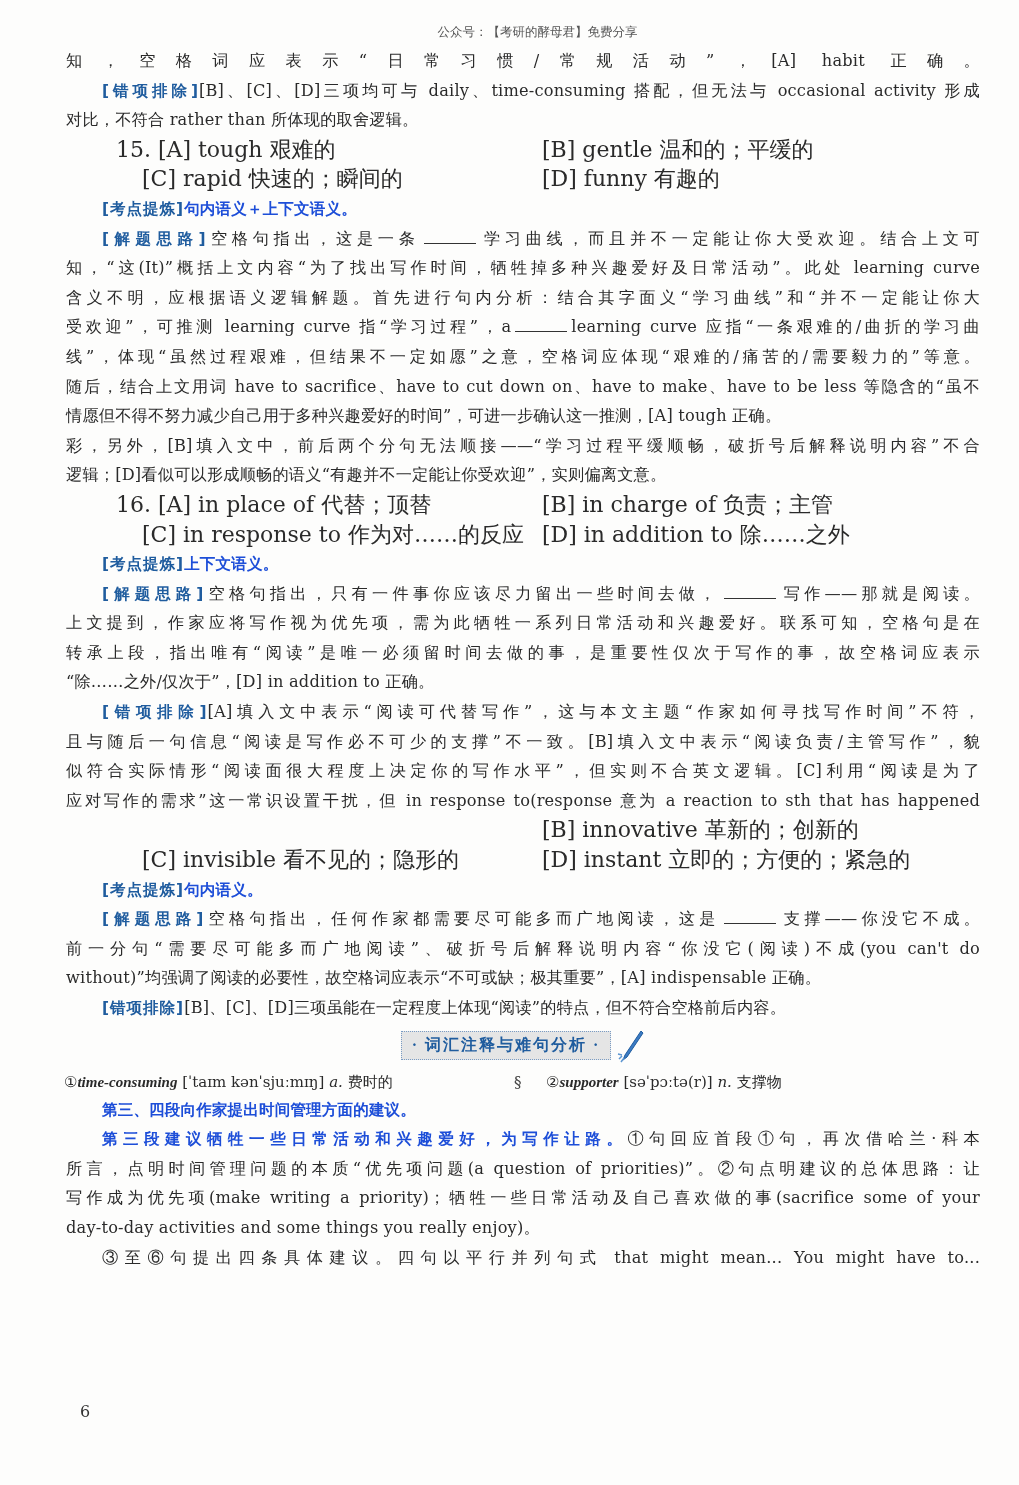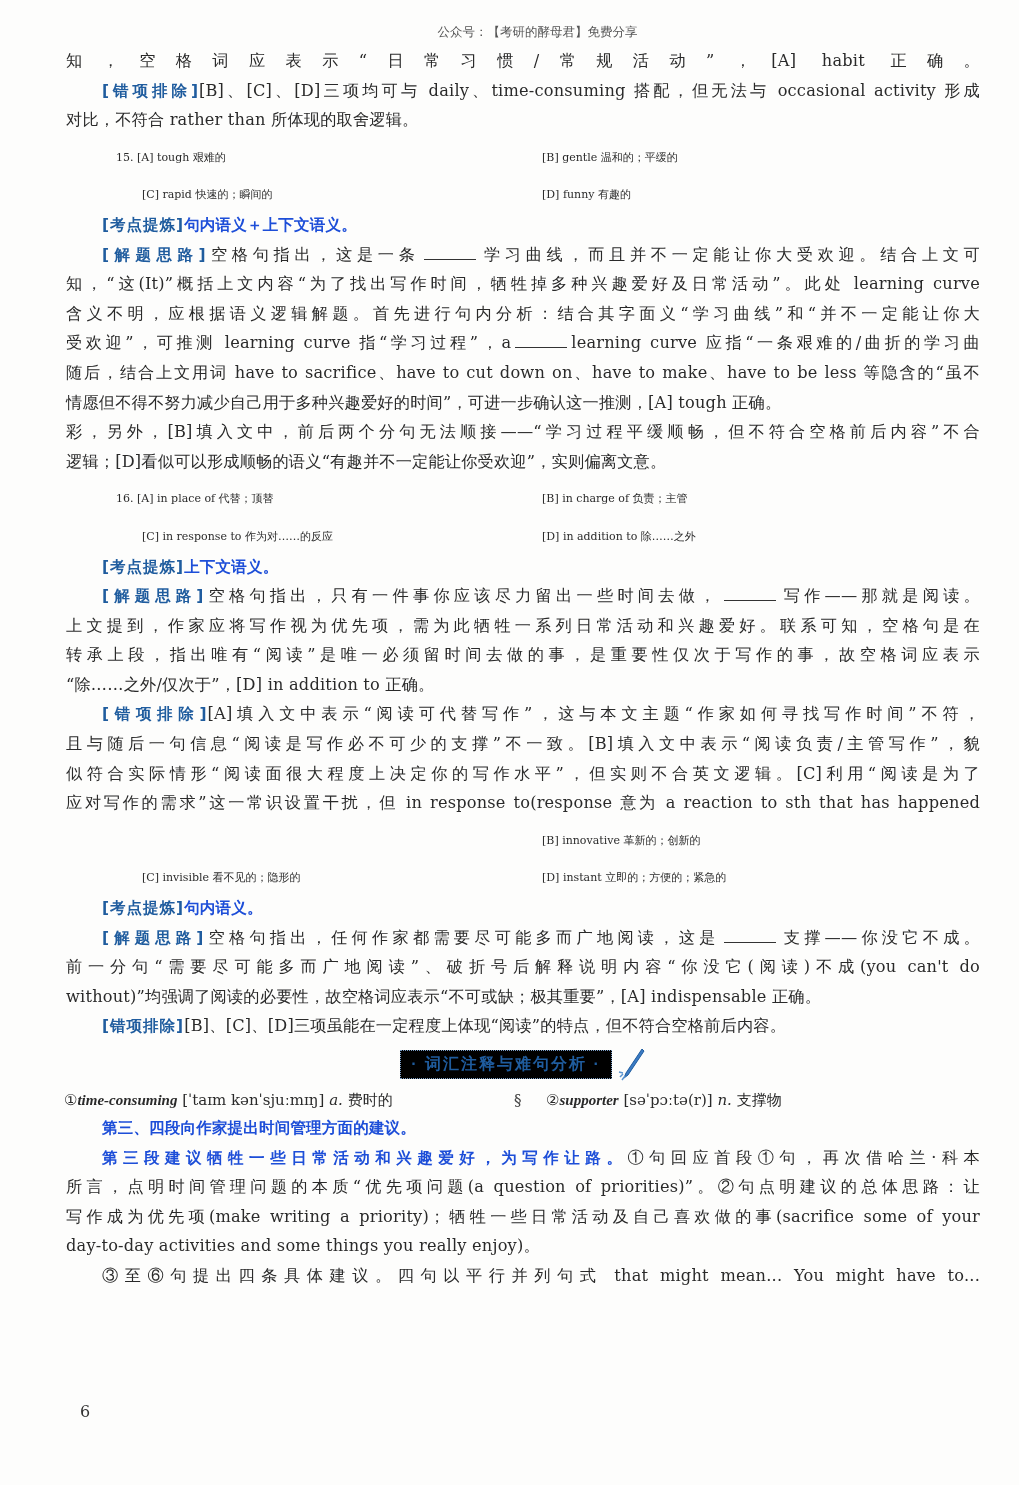--- a/index.html
+++ b/index.html
@@ -15,30 +15,30 @@
   .page { position: absolute; top: 46px; left: 66px; width: 914px; }
   .line {
     font-size: 16.2px; line-height: 29.6px; height: 29.6px; white-space: nowrap;
     text-align: justify; text-align-last: justify; letter-spacing: 0.2px;
   }
   .line.last { text-align-last: left; }
   .indent { padding-left: 36px; }
   .tag { color: #1f5c9e; font-family: "DejaVu Sans", sans-serif; font-weight: bold; font-size: 15.5px; letter-spacing: 1px; }
   .blue-bold { color: #1d4ed8; font-family: "DejaVu Sans", sans-serif; font-weight: bold; font-size: 15.5px; }
   .blank { display: inline-block; border-bottom: 1px solid #333; width: 52px; height: 18px; vertical-align: baseline; margin: 0 4px; }
-  .opts { font-size: 11px; line-height: 29.6px; height: 29.6px; position: relative; white-space: nowrap; margin-top: 8px; }
+  .opts { font-size: 22px; line-height: 29.6px; height: 29.6px; position: relative; white-space: nowrap; }
   .opts span.colA { position: absolute; left: 50px; }
   .opts span.colC { position: absolute; left: 76px; }
   .opts span.colB { position: absolute; left: 476px; }
   .section-head {
     height: 46px; display: flex; justify-content: center; align-items: center; gap: 6px;
   }
   .section-box {
-    background: #000000; border: 1.5px dotted #7a9cc4; color: #1f5c9e;
-    font-family: Liberation Sans, sans-serif; font-weight: bold; font-size: 16px;
+    background: #e5e5e5; border: 1.5px dotted #7a9cc4; color: #1f5c9e;
+    font-family: Liberation Serif, serif; font-weight: bold; font-size: 16px;
     padding: 3px 10px; letter-spacing: 2px;
   }
   .pen { width: 28px; height: 34px; }
   .vocab { font-size: 15px; line-height: 26px; height: 26px; position: relative; white-space: nowrap; }
   .vocab b { font-family: "Liberation Serif", serif; font-style: italic; }
   .vocab .v1 { position: absolute; left: -2px; }
   .vocab .sep { position: absolute; left: 448px; color: #444; }
   .vocab .v2 { position: absolute; left: 480px; }
   .pagenum { position: absolute; left: 80px; top: 1402px; font-size: 16px; color: #333; }
 </style>
@@ -67,23 +67,24 @@
     <span class="tag">[考点提炼]</span><span class="blue-bold">句内语义＋上下文语义。</span>
   </div>
   <div class="line indent">
     <span class="tag">[解题思路]</span><span>空格句指出，这是一条</span><span class="blank"></span><span>学习曲线，而且并不一定能让你大受欢迎。结合上文可</span>
   </div>
   <div class="line">知，“这(It)”概括上文内容“为了找出写作时间，牺牲掉多种兴趣爱好及日常活动”。此处 learning curve</div>
   <div class="line">含义不明，应根据语义逻辑解题。首先进行句内分析：结合其字面义“学习曲线”和“并不一定能让你大</div>
   <div class="line">
     <span>受欢迎”，可推测 learning curve 指“学习过程”，a</span><span class="blank"></span><span>learning curve 应指“一条艰难的/曲折的学习曲</span>
   </div>
+  <div class="line">线”，体现“虽然过程艰难，但结果不一定如愿”之意，空格词应体现“艰难的/痛苦的/需要毅力的”等意。</div>
   <div class="line">随后，结合上文用词 have to sacrifice、have to cut down on、have to make、have to be less 等隐含的“虽不</div>
   <div class="line last">情愿但不得不努力减少自己用于多种兴趣爱好的时间”，可进一步确认这一推测，[A] tough 正确。</div>
-  <div class="line">彩，另外，[B]填入文中，前后两个分句无法顺接——“学习过程平缓顺畅，但不符合空格前后内容”不合</div>
+  <div class="line">彩，另外，[B]填入文中，前后两个分句无法顺接——“学习过程平缓顺畅，破折号后解释说明内容”不合</div>
   <div class="line last">逻辑；[D]看似可以形成顺畅的语义“有趣并不一定能让你受欢迎”，实则偏离文意。</div>
 
   <div class="opts">
     <span class="colA">16. [A] in place of 代替；顶替</span>
     <span class="colB">[B] in charge of 负责；主管</span>
   </div>
   <div class="opts">
     <span class="colC">[C] in response to 作为对……的反应</span>
     <span class="colB">[D] in addition to 除……之外</span>
   </div>

